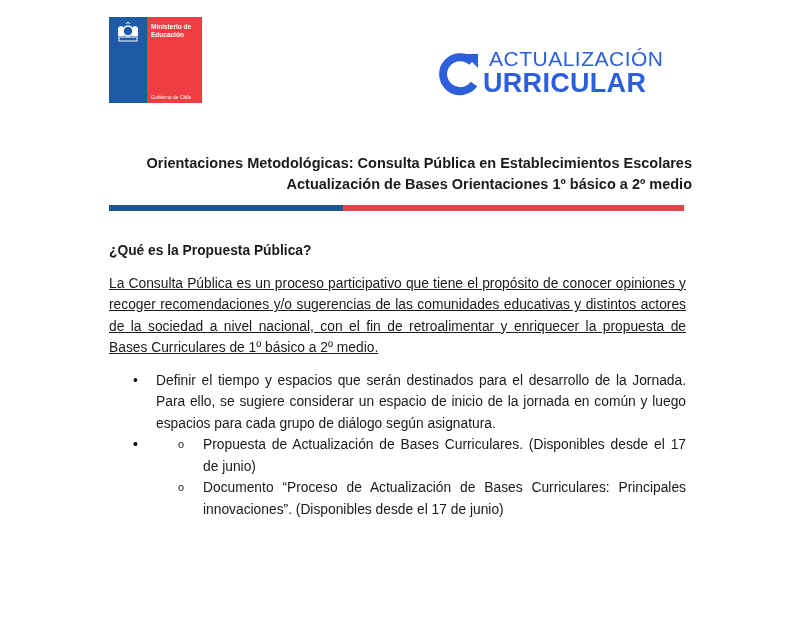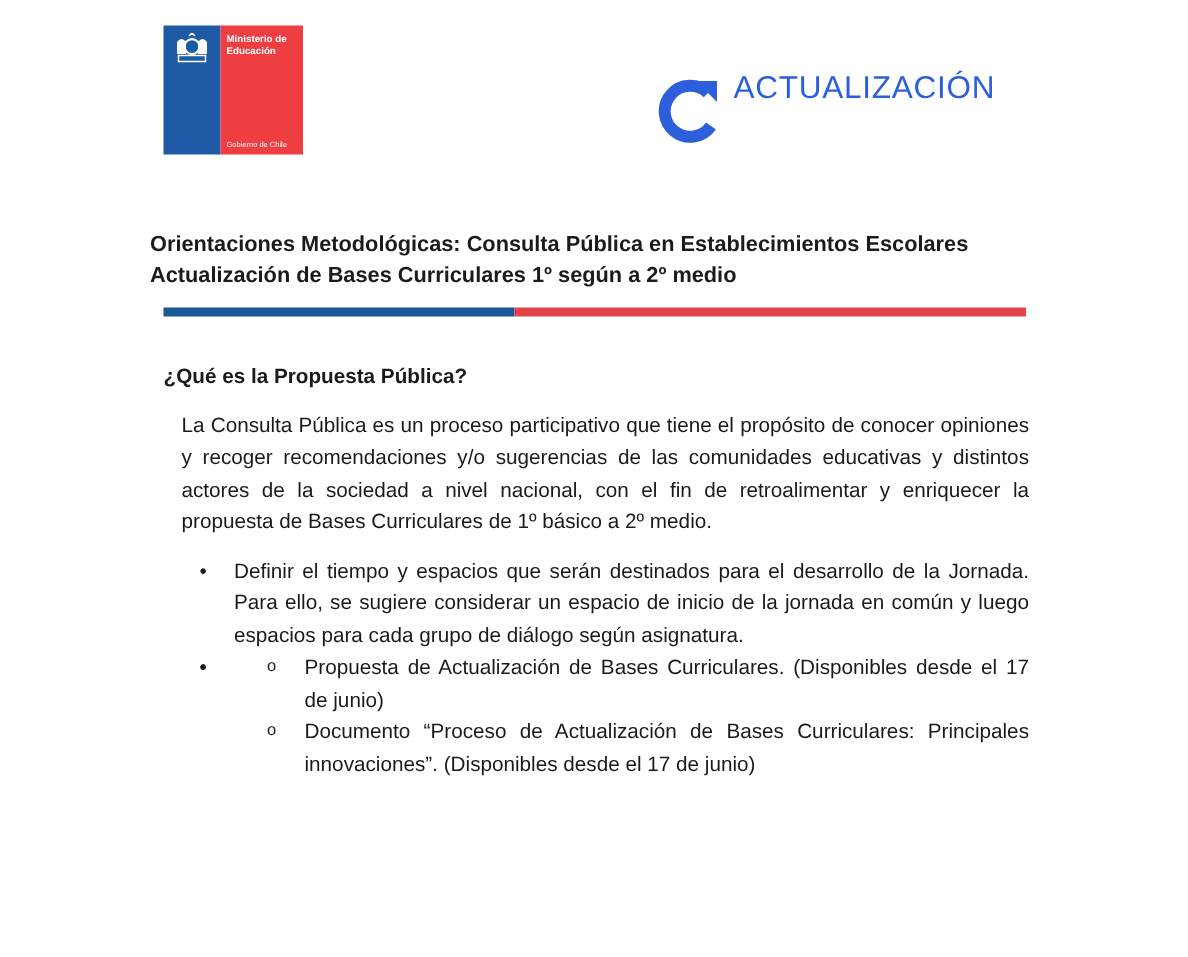--- a/index.html
+++ b/index.html
@@ -8,29 +8,29 @@
   .mineduc-logo { position: absolute; left: 109px; top: 17px; width: 93px; height: 86px; display: flex; }
   .logo-blue { width: 38px; height: 100%; background: #1f5aa6; position: relative; }
   .logo-red { flex: 1; height: 100%; background: #ef3e42; position: relative; }
   .logo-emblem { position: absolute; left: 6px; top: 5px; width: 26px; height: 22px; }
   .logo-ministry { position: absolute; left: 4px; top: 6px; color: #fff; font-size: 6.5px; line-height: 7.5px; font-weight: bold; }
   .logo-gov { position: absolute; left: 4px; bottom: 3px; color: #fff; font-size: 5px; }
   .curr-logo { position: absolute; left: 436px; top: 46px; width: 215px; height: 54px; }
   .curr-icon { position: absolute; left: 0; top: 4px; width: 46px; height: 46px; }
   .curr-top { position: absolute; left: 53px; top: 1px; font-size: 21px; color: #2d5fdc; letter-spacing: 0.5px; white-space: nowrap; }
   .curr-bottom { position: absolute; left: 47px; top: 22px; font-size: 27px; color: #2d5fdc; font-weight: bold; letter-spacing: 0.3px; white-space: nowrap; }
-  .title { position: absolute; left: 100px; width: 592px; text-align: left; font-weight: bold; font-size: 14.5px; color: #1b1b1b; }
+  .title { position: absolute; left: 100px; width: 592px; text-align: right; font-weight: bold; font-size: 14.5px; color: #1b1b1b; }
   .title1 { top: 155px; }
   .title2 { top: 176px; }
   .divider { position: absolute; left: 109px; top: 205px; width: 575px; height: 6px; display: flex; }
   .divider .b { width: 234px; background: #1d5694; }
   .divider .r { flex: 1; background: #e1454b; }
   .content { position: absolute; left: 109px; top: 240px; width: 577px; font-size: 13.8px; line-height: 21.5px; color: #1a1a1a; }
   .h { font-weight: bold; margin: 0 0 11px 0; }
-  p { margin: 0 0 11px 12px; text-align: justify; }
+  p { margin: 0 0 11px 0; text-align: justify; text-decoration: underline; }
   ul.bullets { list-style: none; margin: 0; padding: 0; }
   ul.bullets > li { position: relative; padding-left: 47px; text-align: justify; }
   ul.bullets > li > .bul { position: absolute; left: 24px; top: 0; }
   ul.sub { list-style: none; margin: 0; padding: 0; }
   ul.sub > li { position: relative; padding-left: 47px; text-align: justify; }
   ul.sub > li > .bul { position: absolute; left: 22px; top: 0; font-size: 11px; }
 </style>
 </head>
 <body>
 
@@ -52,24 +52,25 @@
     <div class="logo-gov">Gobierno de Chile</div>
   </div>
 </div>
 
 <div class="curr-logo">
   <svg class="curr-icon" viewBox="0 0 46 46">
     <path d="M36 12 A17 17 0 1 0 38 34" fill="none" stroke="#2d5fdc" stroke-width="8" stroke-linecap="butt"></path>
     <path d="M28 4 L42 4 L42 18 Z" fill="#2d5fdc"></path>
   </svg>
   <div class="curr-top">ACTUALIZACIÓN</div>
+  <div class="curr-bottom">URRICULAR</div>
 </div>
 
 <div class="title title1">Orientaciones Metodológicas: Consulta Pública en Establecimientos Escolares</div>
-<div class="title title2">Actualización de Bases Curriculares 1º según a 2º medio</div>
+<div class="title title2">Actualización de Bases Orientaciones 1º básico a 2º medio</div>
 
 <div class="divider">
   <div class="b"></div>
   <div class="r"></div>
 </div>
 
 <div class="content">
   <div class="h">¿Qué es la Propuesta Pública?</div>
   <p>La Consulta Pública es un proceso participativo que tiene el propósito de conocer opiniones y recoger recomendaciones y/o sugerencias de las comunidades educativas y distintos actores de la sociedad a nivel nacional, con el fin de retroalimentar y enriquecer la propuesta de Bases Curriculares de 1º básico a 2º medio.</p>
   <ul class="bullets">

